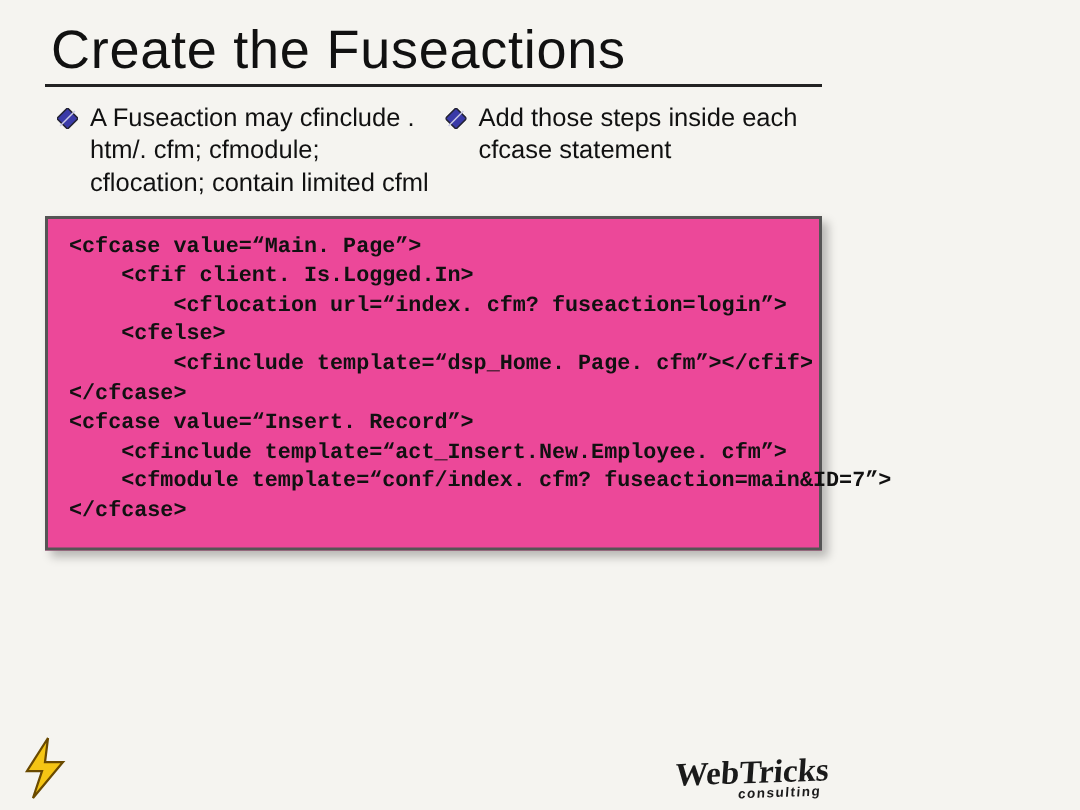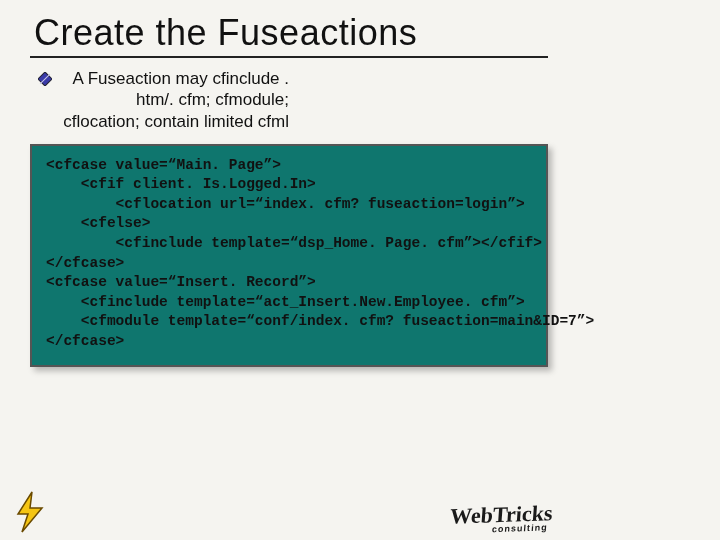--- a/index.html
+++ b/index.html
@@ -27,21 +27,20 @@
     font-size: 36px;
     font-weight: normal;
     color: #111;
     letter-spacing: 0.5px;
     margin: 0;
     padding-left: 4px;
   }
   .columns {
     display: flex;
     gap: 0;
-    text-align: right;
   }
   .col {
     flex: 1;
   }
   .bullet-item {
     display: flex;
     align-items: flex-start;
     margin: 2px 0 6px 8px;
     font-size: 17px;
     line-height: 1.25;
@@ -58,21 +57,21 @@
   .code-box {
     margin: 6px 0 0 0;
     border: 2px solid #555;
     padding: 10px 14px 14px 14px;
     font-family: "Courier New", Courier, monospace;
     font-weight: bold;
     font-size: 14.5px;
     line-height: 1.35;
     white-space: pre;
     color: #111;
-    background: #0f766e;
+    background: #ec4899;
     box-shadow: 4px 4px 6px rgba(0,0,0,0.25);
   }
   .footer {
     position: absolute;
     left: 0;
     right: 0;
     bottom: 6px;
     display: flex;
     align-items: flex-end;
     justify-content: space-between;
@@ -113,20 +112,29 @@
         <span class="bullet-icon">
           <svg viewBox="0 0 14 14" width="14" height="14">
               <rect x="2" y="2" width="10" height="10" transform="rotate(45 7 7)" fill="#3a3aa8" stroke="#223" stroke-width="1"></rect>
               <line x1="7" y1="0" x2="7" y2="14" stroke="#c9c9e6" stroke-width="1" transform="rotate(45 7 7)"></line>
             </svg>
         </span>
         <span>A Fuseaction may cfinclude . htm/. cfm; cfmodule; cflocation; contain limited cfml</span>
       </div>
     </div>
     <div class="col">
+      <div class="bullet-item">
+        <span class="bullet-icon">
+          <svg viewBox="0 0 14 14" width="14" height="14">
+              <rect x="2" y="2" width="10" height="10" transform="rotate(45 7 7)" fill="#3a3aa8" stroke="#223" stroke-width="1"></rect>
+              <line x1="7" y1="0" x2="7" y2="14" stroke="#c9c9e6" stroke-width="1" transform="rotate(45 7 7)"></line>
+            </svg>
+        </span>
+        <span>Add those steps inside each cfcase statement</span>
+      </div>
     </div>
   </div>
 
   <div class="code-box">&lt;cfcase value=“Main. Page”&gt;
     &lt;cfif client. Is.Logged.In&gt;
         &lt;cflocation url=“index. cfm? fuseaction=login”&gt;
     &lt;cfelse&gt;
         &lt;cfinclude template=“dsp_Home. Page. cfm”&gt;&lt;/cfif&gt;
 &lt;/cfcase&gt;
 &lt;cfcase value=“Insert. Record”&gt;

